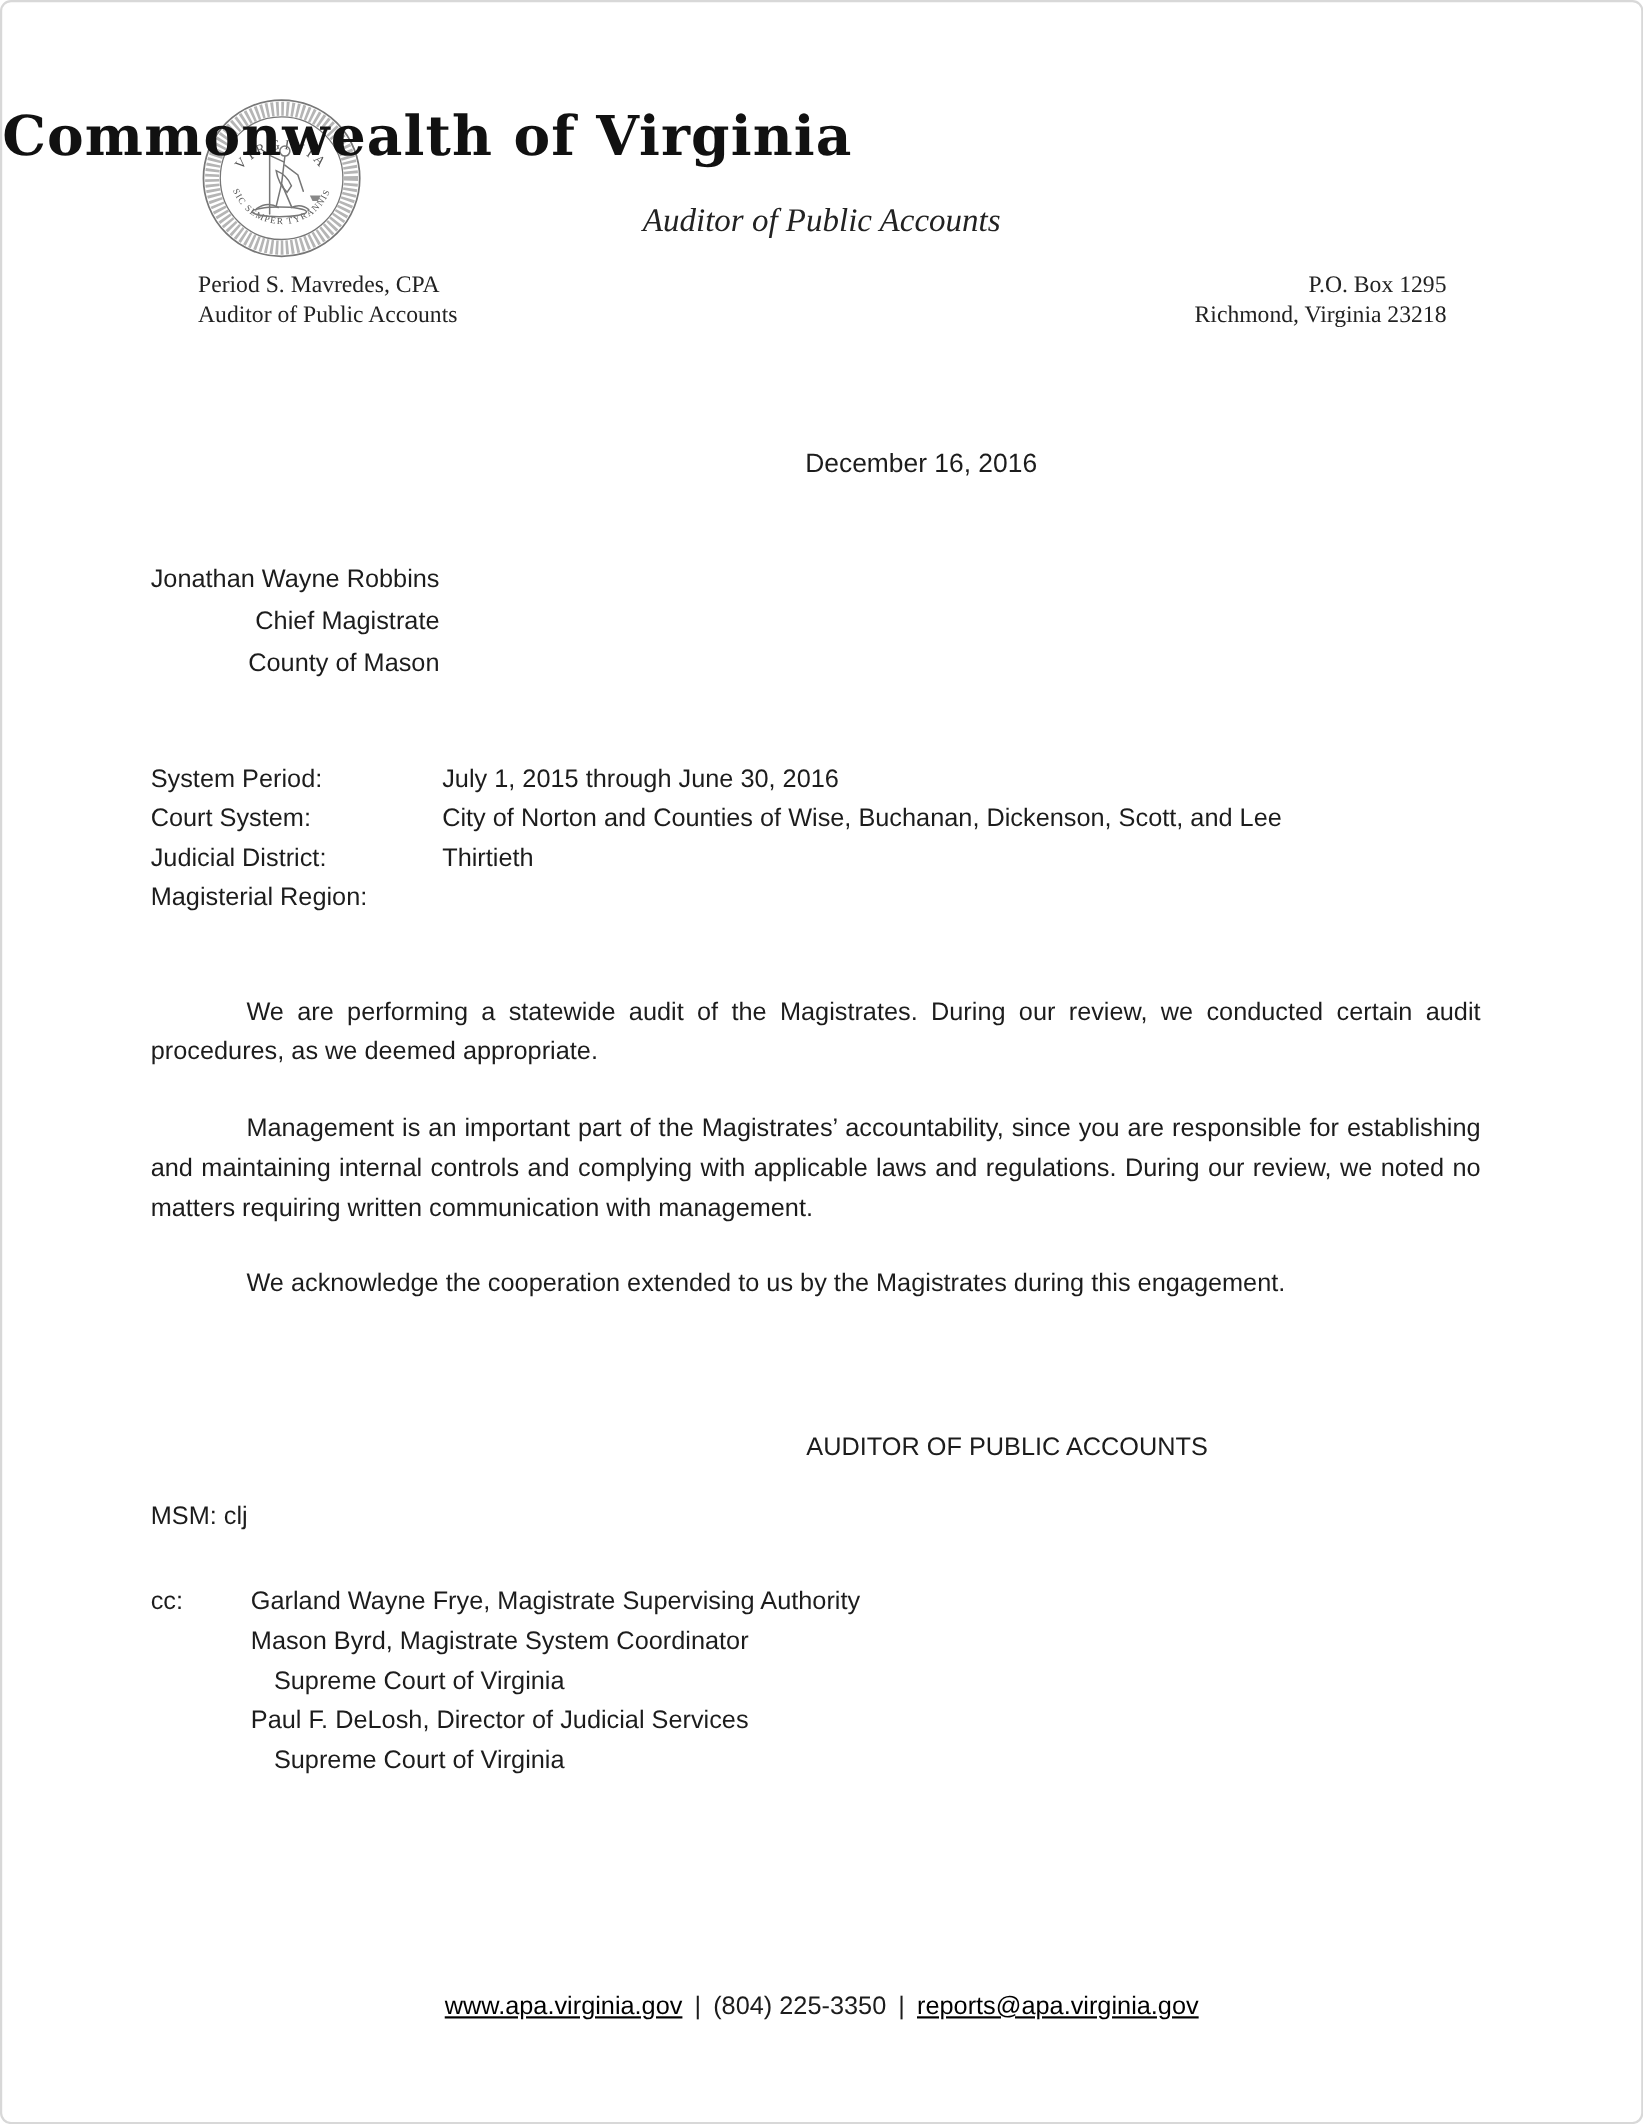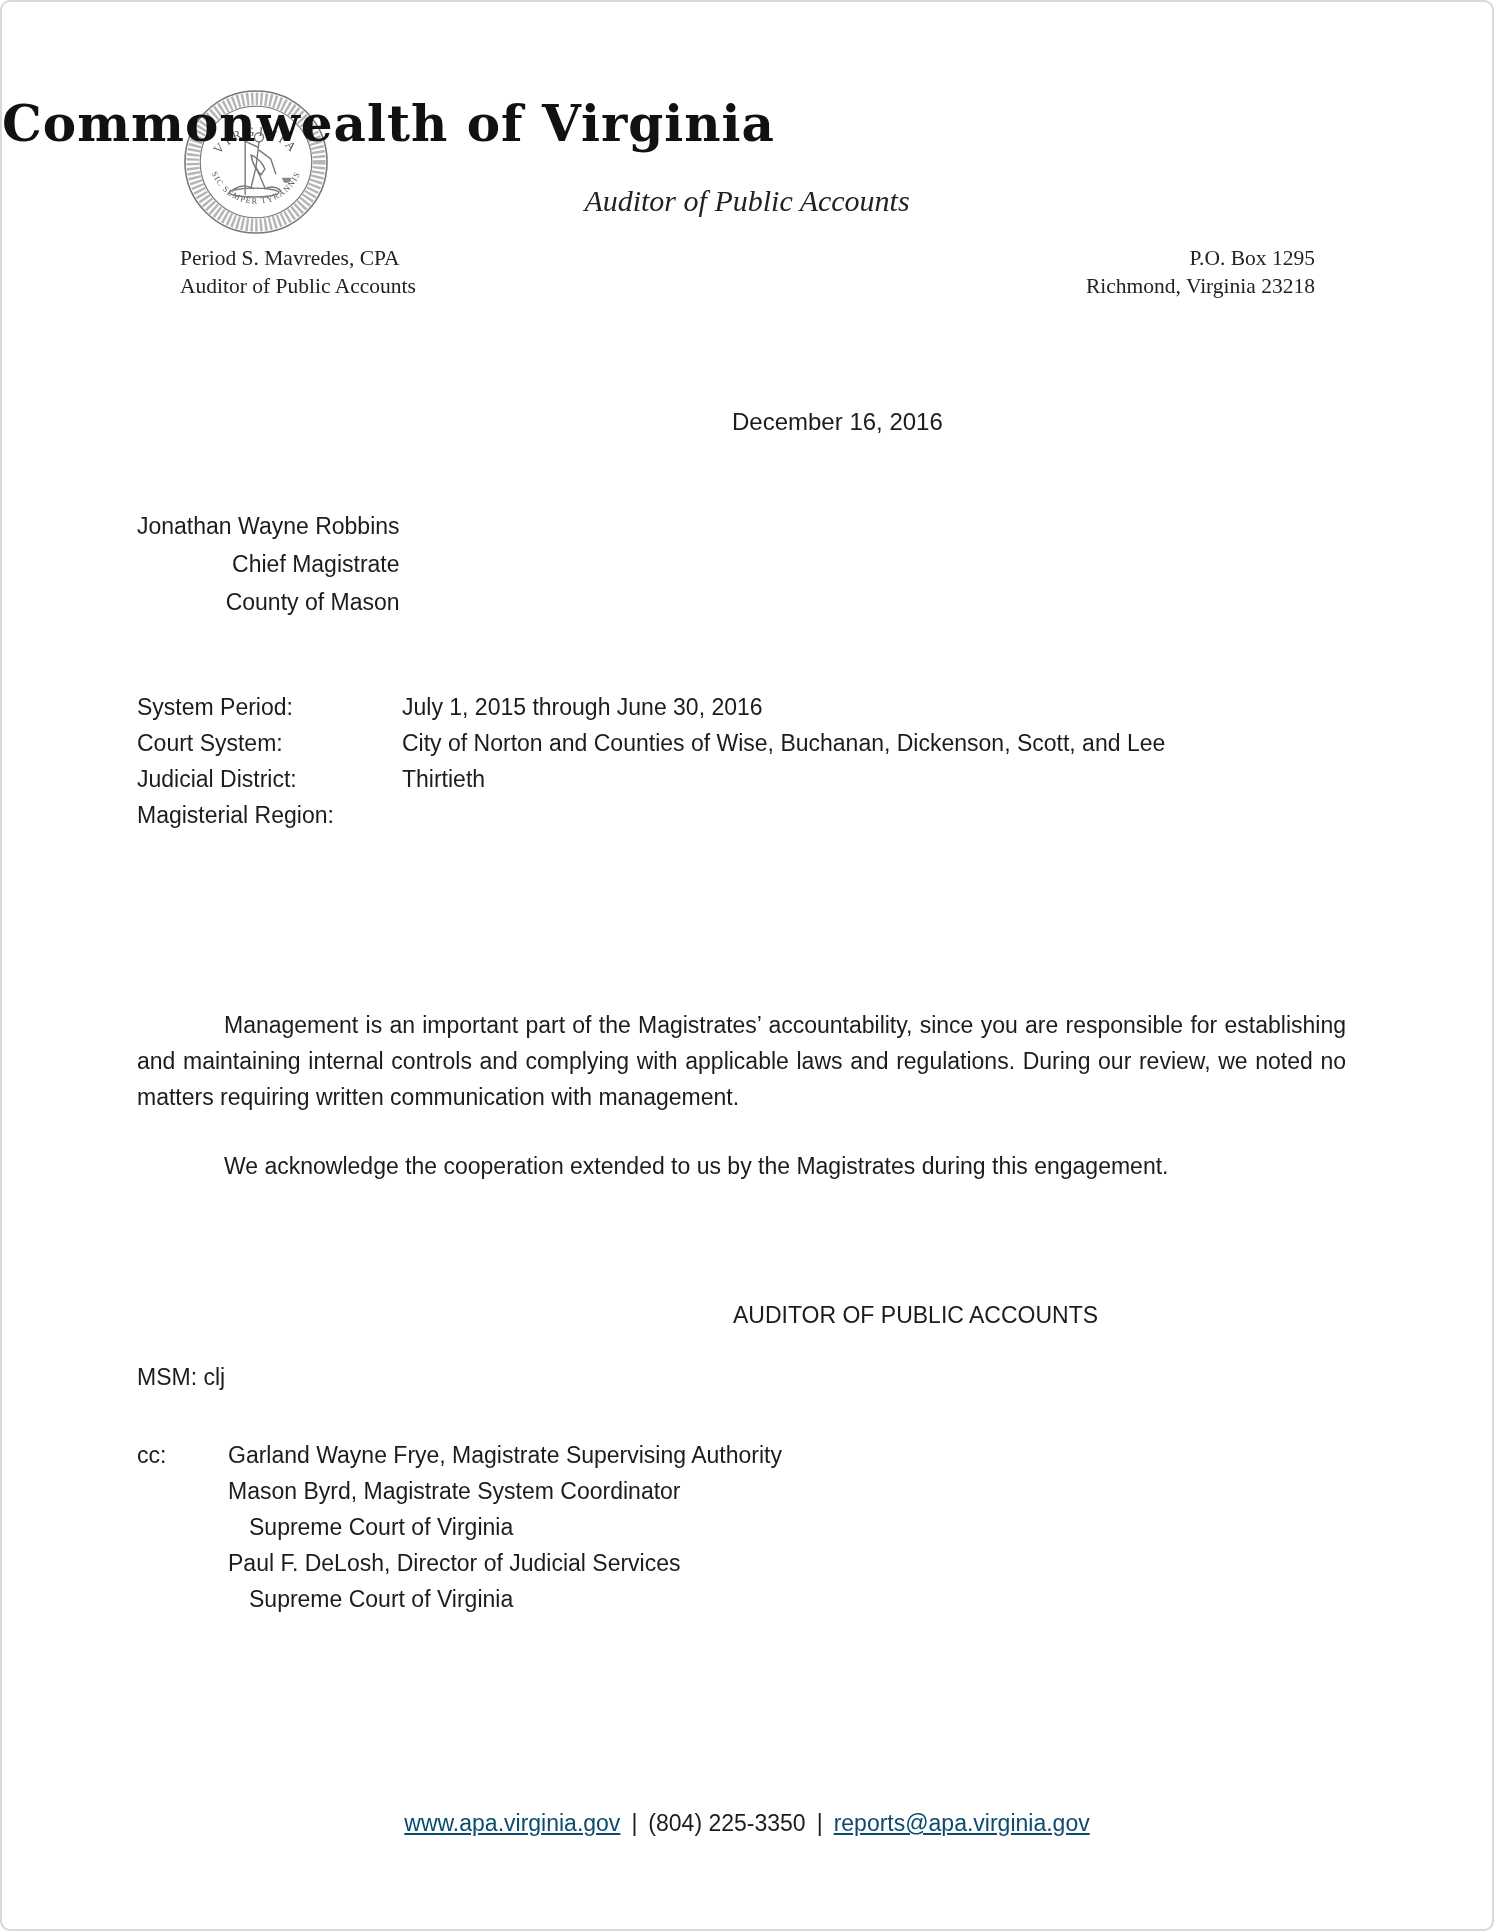--- a/index.html
+++ b/index.html
@@ -124,21 +124,21 @@
   
   .footer-line {
     position: absolute;
     left: 0; right: 0;
     top: 1808px;
     text-align: center;
     font-size: 23px;
     color: #1c1c1c;
   }
   .footer-line a {
-    color: #0c4a6e;
+    color: #000000;
     cursor: pointer;
   }
   .footer-sep { margin: 0 11px; color: #1c1c1c; }
   .seal-stroke { fill: none; stroke: #777; }
 </style>
 </head>
 <body>
 
 <div class="page">
 
@@ -199,20 +199,21 @@
     </div>
     <div class="details-row">
       <div class="details-label">Judicial District:</div>
       <div class="details-value">Thirtieth</div>
     </div>
     <div class="details-row">
       <div class="details-label">Magisterial Region:</div>
     </div>
   </div>
 
+  <p class="para para-1 body-text">We are performing a statewide audit of the Magistrates.  During our review, we conducted certain audit procedures, as we deemed appropriate.</p>
   <p class="para para-2 body-text">Management is an important part of the Magistrates’ accountability, since you are responsible for establishing and maintaining internal controls and complying with applicable laws and regulations.  During our review, we noted no matters requiring written communication with management.</p>
   <p class="para para-3 body-text">We acknowledge the cooperation extended to us by the Magistrates during this engagement.</p>
 
   <div class="signature-line">AUDITOR OF PUBLIC ACCOUNTS</div>
 
   <div class="initials-line">MSM: clj</div>
 
   <div class="cc-block">
     <div class="cc-label">cc:</div>
     <div>

